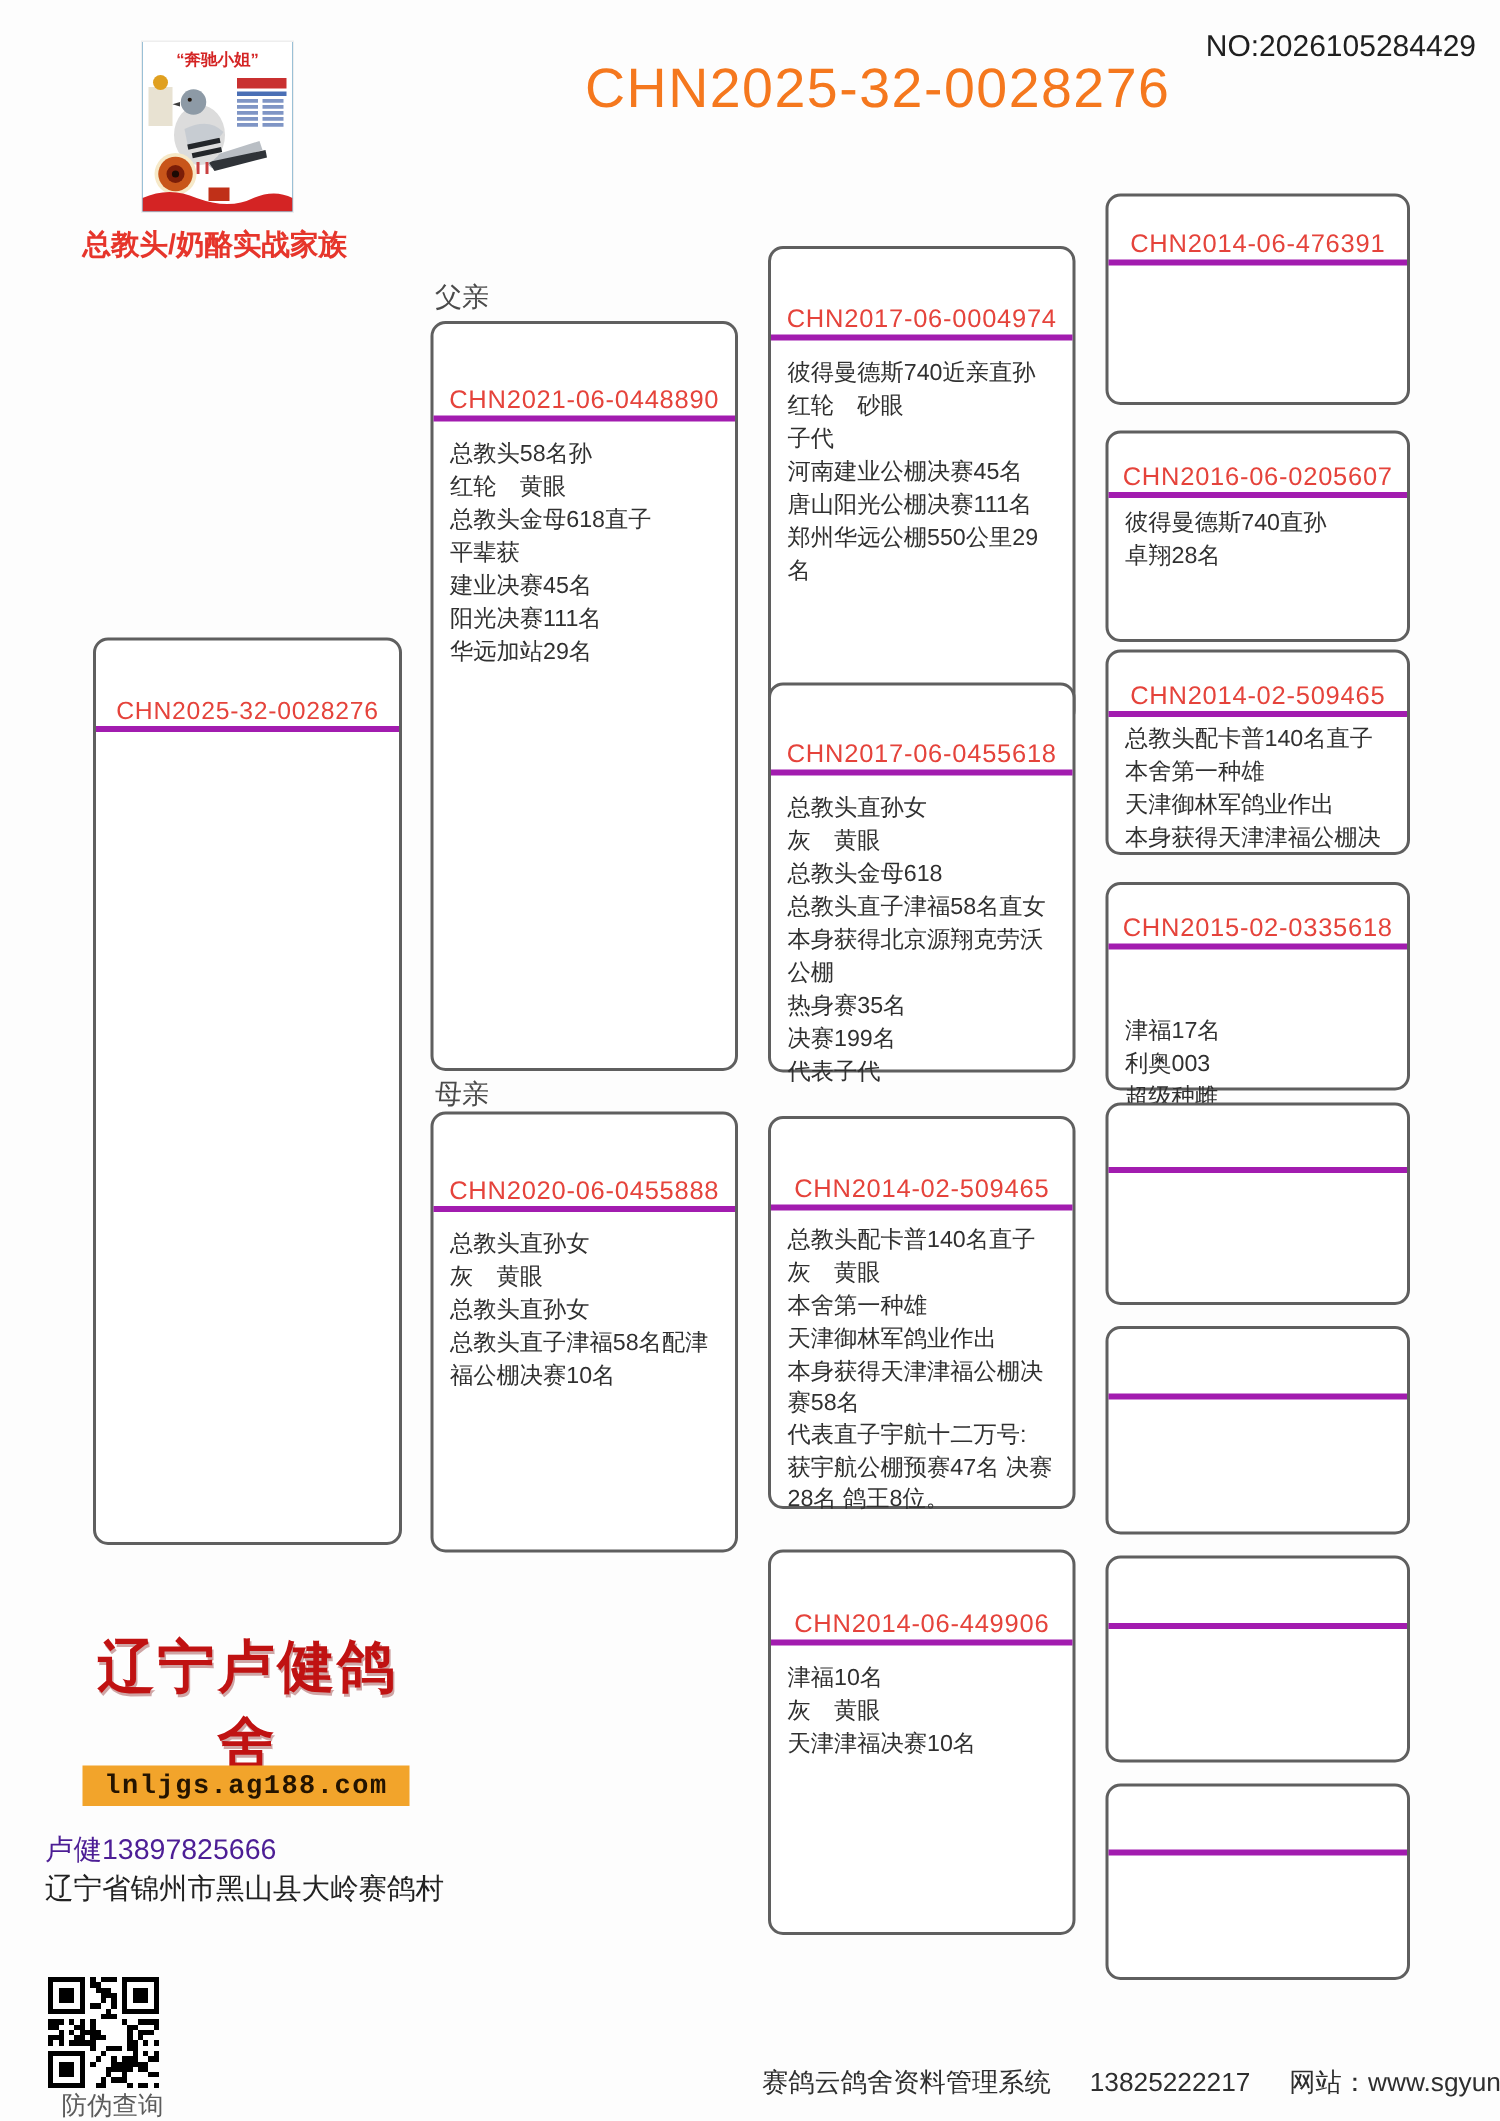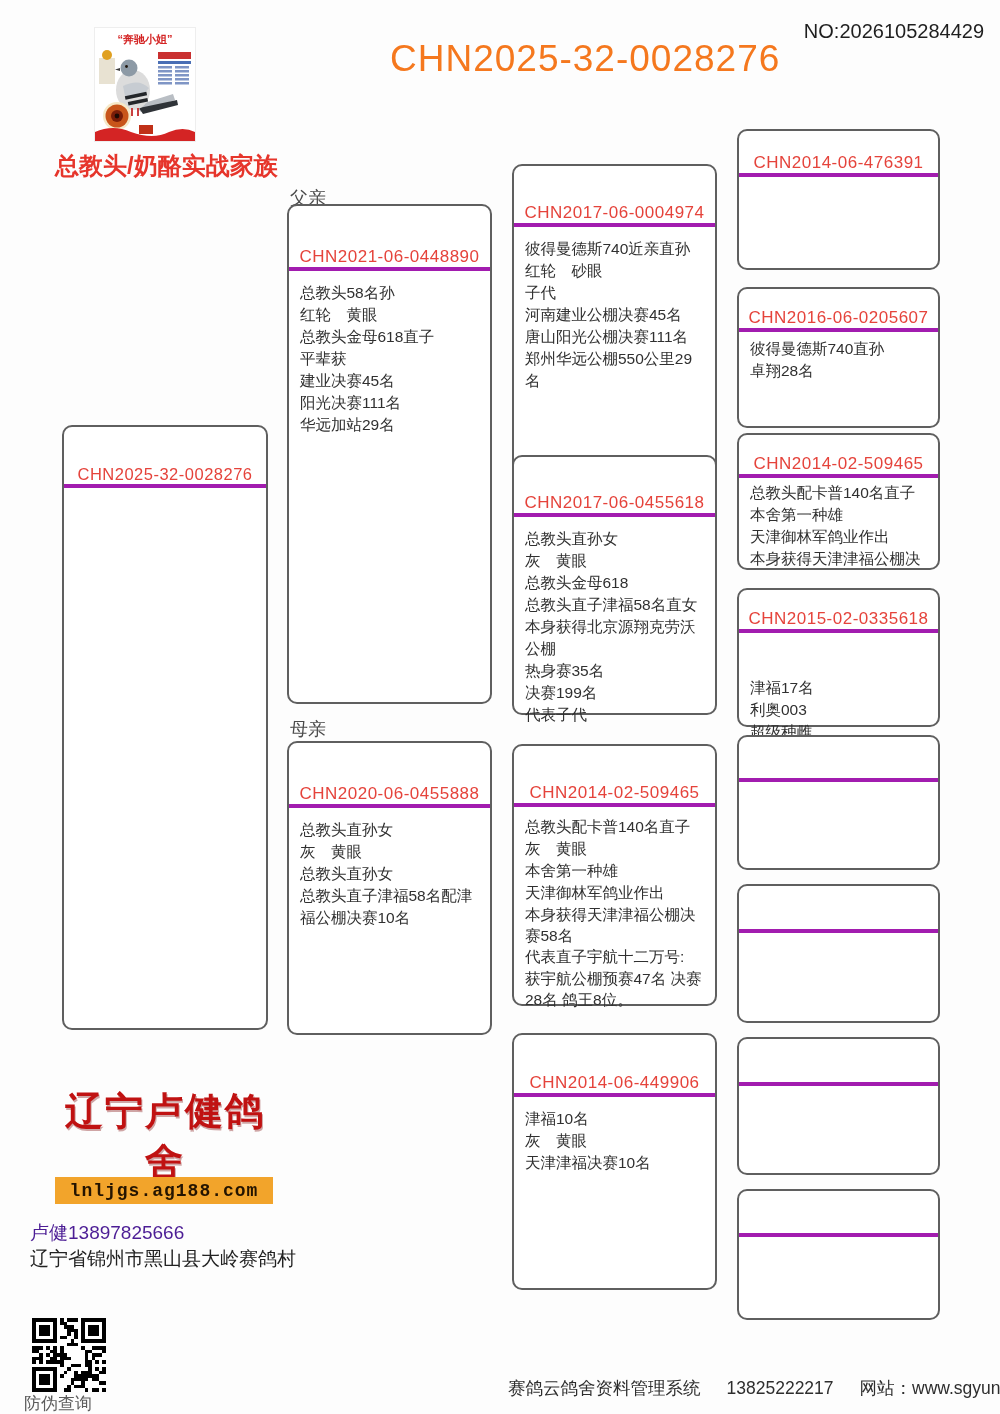--- a/index.html
+++ b/index.html
@@ -3,21 +3,21 @@
 <meta charset="utf-8">
 <style>
   html,body{margin:0;padding:0;background:#e8e8e8;}
   #page{position:relative;width:1000px;height:1414px;background:#fdfdfd;margin:0 auto;
         font-family:"Liberation Sans","DejaVu Sans",sans-serif;overflow:hidden;}
   .abs{position:absolute;}
 
   
   #no-number{top:20px;right:16px;font-size:20px;color:#1f1f1f;}
   #main-title{left:390px;top:38px;font-size:37px;color:#f5781e;letter-spacing:1px;}
-  #family-line{left:55px;top:150px;font-size:24px;font-weight:bold;color:#e6352b;}
+  #family-line{left:55px;top:150px;font-size:19px;font-weight:bold;color:#e6352b;}
 
   
   #top-logo{left:95px;top:28px;width:100px;height:113px;background:#0369a1;
             box-shadow:0 0 0 1px #eee;}
 
   
   .pbox{position:absolute;border:2px solid #5f5f5f;border-radius:10px;background:#fff;box-sizing:border-box;}
   .pbox-head{display:flex;align-items:flex-end;justify-content:center;border-bottom:4px solid #a21caf;box-sizing:border-box;}
   .ring{color:#e5433b;font-size:17px;letter-spacing:0.5px;white-space:nowrap;}
   .pbox-body{padding:11px 10px 6px 11px;font-size:15.5px;line-height:22px;color:#303030;
@@ -29,21 +29,21 @@
   #loft-logo-title{left:58px;top:1086px;width:214px;text-align:center;
       font-family:"Liberation Serif","DejaVu Serif",serif;
       font-size:38px;font-weight:bold;color:#c01212;letter-spacing:2px;
       text-shadow:1px 2px 0 rgba(120,0,0,.35), -1px -1px 0 rgba(255,255,255,.8);}
   #loft-logo-url{left:55px;top:1138px;width:218px;height:27px;background:#f2a42b;
       color:#241400;font-family:"Liberation Mono","DejaVu Sans Mono",monospace;
       font-size:18px;font-weight:bold;display:flex;align-items:center;justify-content:center;letter-spacing:1px;margin-top:39px;}
   #breeder-name{left:30px;top:1220px;font-size:19px;color:#4c1d95;}
   #breeder-address{left:30px;top:1246px;font-size:19px;color:#222;}
   #qr-code{left:32px;top:1318px;width:74px;height:74px;}
-  #qr-label{left:24px;top:1392px;font-size:17px;color:#5c5c5c;}
+  #qr-label{left:41px;top:1392px;font-size:17px;color:#5c5c5c;}
 
   
   #footer{left:508px;top:1376px;font-size:17.5px;color:#2e2e2e;white-space:nowrap;}
   #footer span{margin-right:0;}
   .fgap{display:inline-block;width:26px;}
 </style>
 </head>
 <body>
 
 <div id="page">
@@ -99,21 +99,21 @@
   <div class="gen-label" style="left:290px;top:186px;">父亲</div>
   <div class="gen-label" style="left:290px;top:717px;">母亲</div>
 
   <div class="pbox" style="left:62px;top:425px;width:206px;height:605px;">
     <div class="pbox-head" style="height:61px;">
       <span class="ring" style="font-size:16.5px;">CHN2025-32-0028276</span>
     </div>
     <div class="pbox-body"></div>
   </div>
 
-  <div class="pbox" style="left:287px;top:204px;width:205px;height:500px;">
+  <div class="pbox" style="left:287px;top:214px;width:205px;height:500px;">
     <div class="pbox-head" style="height:65px;">
       <span class="ring">CHN2021-06-0448890</span>
     </div>
     <div class="pbox-body">
         <div class="bline">总教头58名孙</div>
         <div class="bline">红轮　黄眼</div>
         <div class="bline">总教头金母618直子</div>
         <div class="bline">平辈获</div>
         <div class="bline">建业决赛45名</div>
         <div class="bline">阳光决赛111名</div>

